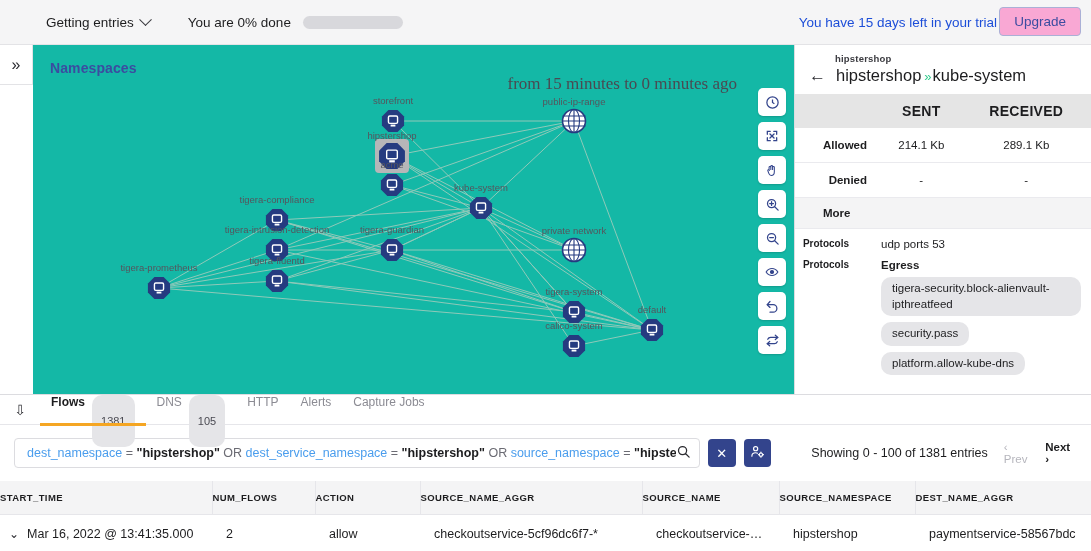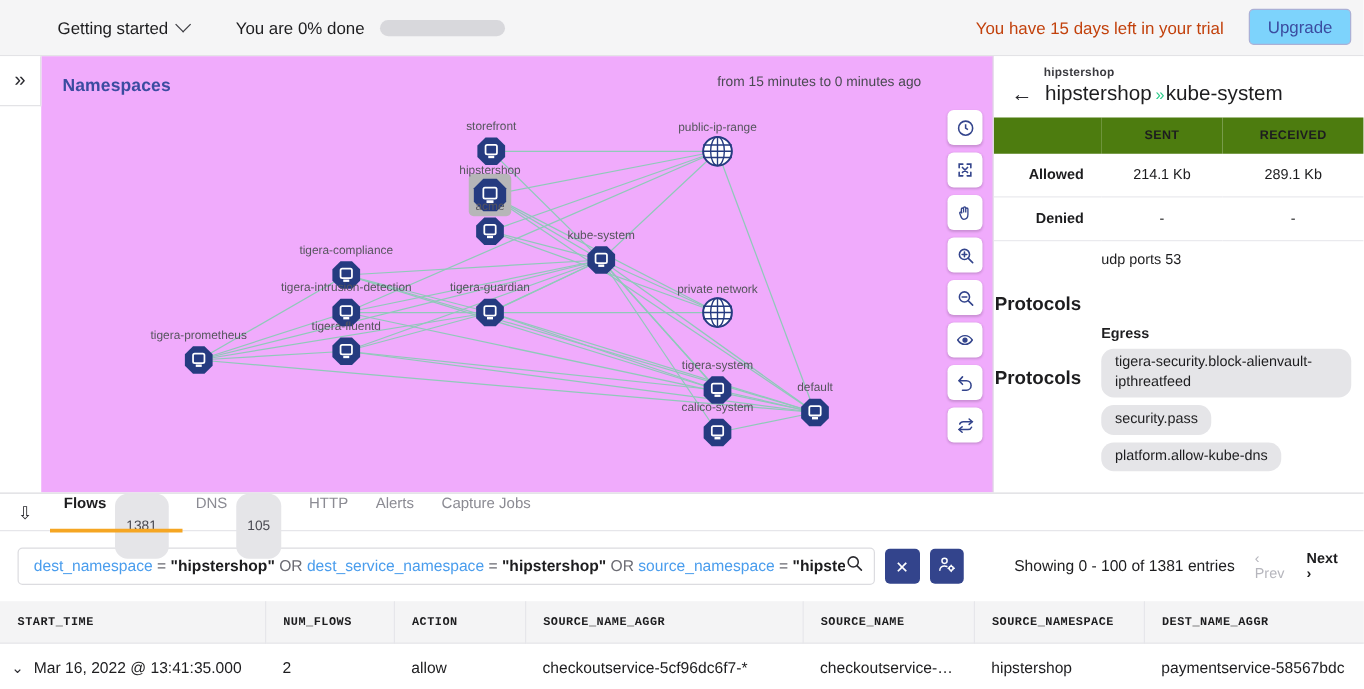--- a/index.html
+++ b/index.html
@@ -21,49 +21,50 @@
   .gs-label { font-size: 13.5px; color: #1d1d1f; font-weight: 400; }
   .chev-d {
     width: 9px; height: 9px; border-right: 1.6px solid #3b3b40; border-bottom: 1.6px solid #3b3b40;
     transform: rotate(45deg) translate(-2px,-2px);
   }
   .done-label { margin-left: 38px; font-size: 13.5px; color: #1d1d1f; }
   .progress-track {
     margin-left: 12px; width: 100px; height: 13px; border-radius: 7px; background: #d8d8dc;
   }
   .trial-text {
-    position: absolute; right: 112px; font-size: 13.5px; color: #c2410c; white-space: nowrap;
+    position: absolute; right: 94px; font-size: 13.5px; color: #1d4ed8; white-space: nowrap;
   }
   .upgrade-btn {
     position: absolute; right: 10px; top: 7px;
     padding: 6px 14px; font-size: 13.5px; color: #3b4ca0;
-    background: #7dd3fc; border: 1px solid #aab0d6; border-radius: 4px; cursor: pointer;
+    background: #f9a8d4; border: 1px solid #aab0d6; border-radius: 4px; cursor: pointer;
     font-family: "Liberation Sans", sans-serif;
   }
 
   
   .rail-toggle {
     position: absolute; left: 0; top: 45px; width: 33px; height: 40px;
     background: #ffffff; border-right: 1px solid #e3e3e6; border-bottom: 1px solid #e3e3e6;
     display: flex; align-items: center; justify-content: center; cursor: pointer;
     font-size: 16px; color: #2b2b30; z-index: 5;
   }
 
   
   .graph-pane {
     position: absolute; left: 33px; top: 45px; width: 762px; height: 349px;
-    background: #f0abfc; border-right: 1px solid #dcdce0; overflow: hidden;
+    background: #14b8a6; border-right: 1px solid #dcdce0; overflow: hidden;
   }
   .graph-title {
     position: absolute; left: 17px; top: 15px; font-size: 14px; color: #3b4ca0; font-weight: 700;
     letter-spacing: .1px;
   }
   .time-range {
-    position: absolute; right: 57px; top: 15px; font-size: 11px; color: #4a4a52;
+    position: absolute; right: 57px; top: 29px; font-size: 17px; color: #4a4a52;
     white-space: nowrap;
+    font-family: Liberation Serif, serif;
   }
   .gsvg { position: absolute; left: 0; top: 0; width: 762px; height: 349px; }
 
   
   .gtools { position: absolute; right: 8px; top: 43px; display: flex; flex-direction: column; gap: 6px; }
   .gtool {
     width: 28px; height: 28px; background: #ffffff; border-radius: 5px;
     box-shadow: 0 1px 2px rgba(0,0,0,.16);
     display: flex; align-items: center; justify-content: center; cursor: pointer;
   }
@@ -76,37 +77,37 @@
   }
   .dt-head { padding: 8px 0 9px 14px; }
   .dt-kicker { font-size: 9.5px; font-weight: 700; color: #3b3b40; margin-left: 26px; letter-spacing:.2px; }
   .dt-titlerow { display: flex; align-items: center; gap: 10px; margin-top: 2px; }
   .dt-back { font-size: 17px; color: #2b2b30; cursor: pointer; line-height: 1; }
   .dt-title { font-size: 16.5px; color: #1d1d1f; white-space: nowrap; }
   .dt-arrow { color: #2ecb8b; font-size: 13px; letter-spacing: -2px; padding: 0 3px; }
 
   .dt-table { width: 100%; border-collapse: collapse; }
   .dt-table th {
-    background: #4d7c0f; font-size: 10px; color: #1d1d1f; font-weight: 700;
+    background: #e5e5e5; font-size: 14px; color: #1d1d1f; font-weight: 700;
     padding: 9px 0; letter-spacing: .3px;
   }
   .dt-table th.lbl { width: 86px; }
   .dt-table td {
     font-size: 11.5px; color: #1d1d1f; padding: 11px 0; border-bottom: 1px solid #eaeaee;
     text-align: center;
   }
   .dt-table td.lbl { font-weight: 700; text-align: right; padding-right: 14px; width: 86px; }
   .dt-more {
     background: #f4f4f5; font-size: 11.5px; font-weight: 700; color: #1d1d1f;
     padding: 9px 0 9px 28px; border-bottom: 1px solid #eaeaee;
   }
   .dt-row { display: flex; padding: 9px 0 0 0; }
   .dt-rowlbl {
-    width: 86px; text-align: right; padding-right: 16px; font-size: 15px;
-    font-weight: 700; color: #1d1d1f; flex: none; margin-top: 33px;
+    width: 86px; text-align: right; padding-right: 32px; font-size: 10px;
+    font-weight: 700; color: #1d1d1f; flex: none;
   }
   .dt-rowval { font-size: 11.5px; color: #1d1d1f; }
   .dt-sub { font-size: 11.5px; font-weight: 700; color: #1d1d1f; margin-bottom: 6px; }
   .chip {
     display: inline-block; background: #e5e5e8; border-radius: 10px;
     padding: 4px 11px; font-size: 11.5px; color: #1d1d1f; margin-bottom: 6px;
     max-width: 200px; line-height: 1.35;
   }
 
   
@@ -146,38 +147,38 @@
     color: #ffffff; font-size: 13px;
   }
   .showing { margin-left: 40px; font-size: 12.5px; color: #1d1d1f; white-space: nowrap; }
   .pager { margin-left: 16px; font-size: 11.5px; display: flex; gap: 11px; align-items: center; justify-content: flex-end; }
   .pg-prev { color: #b6b6bd; cursor: pointer; }
   .pg-next { color: #1d1d1f; font-weight: 700; cursor: pointer; }
 
   .ftable { width: 100%; border-collapse: collapse; table-layout: fixed; }
   .ftable th {
     background: #f4f4f5; font-size: 9.5px; font-weight: 700; color: #1d1d1f;
-    text-align: left; padding: 11px 0 11px 14px; letter-spacing: .4px;
-    border-right: 1px solid #e6e6ea; border-bottom: 1px solid #e6e6ea; white-space: nowrap; font-family: Liberation Mono, monospace;
+    text-align: left; padding: 11px 0 11px 0; letter-spacing: .4px;
+    border-right: 1px solid #e6e6ea; border-bottom: 1px solid #e6e6ea; white-space: nowrap;
   }
   .ftable td {
     font-size: 12.5px; color: #1d1d1f; padding: 12px 0 12px 14px;
     border-bottom: 1px solid #e6e6ea; white-space: nowrap; overflow: hidden;
   }
   .ftable td.exp { padding-left: 9px; }
   .exp-chev { color: #2b2b30; font-size: 12px; cursor: pointer; padding-right: 8px; }
 </style>
 </head>
 <body>
 
 <div class="app">
 
   <div class="topbar">
     <div class="gs-wrap">
-      <span class="gs-label">Getting started</span>
+      <span class="gs-label">Getting entries</span>
       <span class="chev-d"></span>
     </div>
     <span class="done-label">You are 0% done</span>
     <div class="progress-track"></div>
     <span class="trial-text">You have 15 days left in your trial</span>
     <button class="upgrade-btn">Upgrade</button>
   </div>
 
   <div class="rail-toggle">
     <span>»</span>
@@ -399,20 +400,21 @@
           <td>289.1 Kb</td>
         </tr>
         <tr>
           <td class="lbl">Denied</td>
           <td>-</td>
           <td>-</td>
         </tr>
       </tbody>
     </table>
 
+    <div class="dt-more">More</div>
 
     <div class="dt-row">
       <div class="dt-rowlbl">Protocols</div>
       <div class="dt-rowval">udp ports 53</div>
     </div>
 
     <div class="dt-row">
       <div class="dt-rowlbl">Protocols</div>
       <div>
         <div class="dt-sub">Egress</div>

